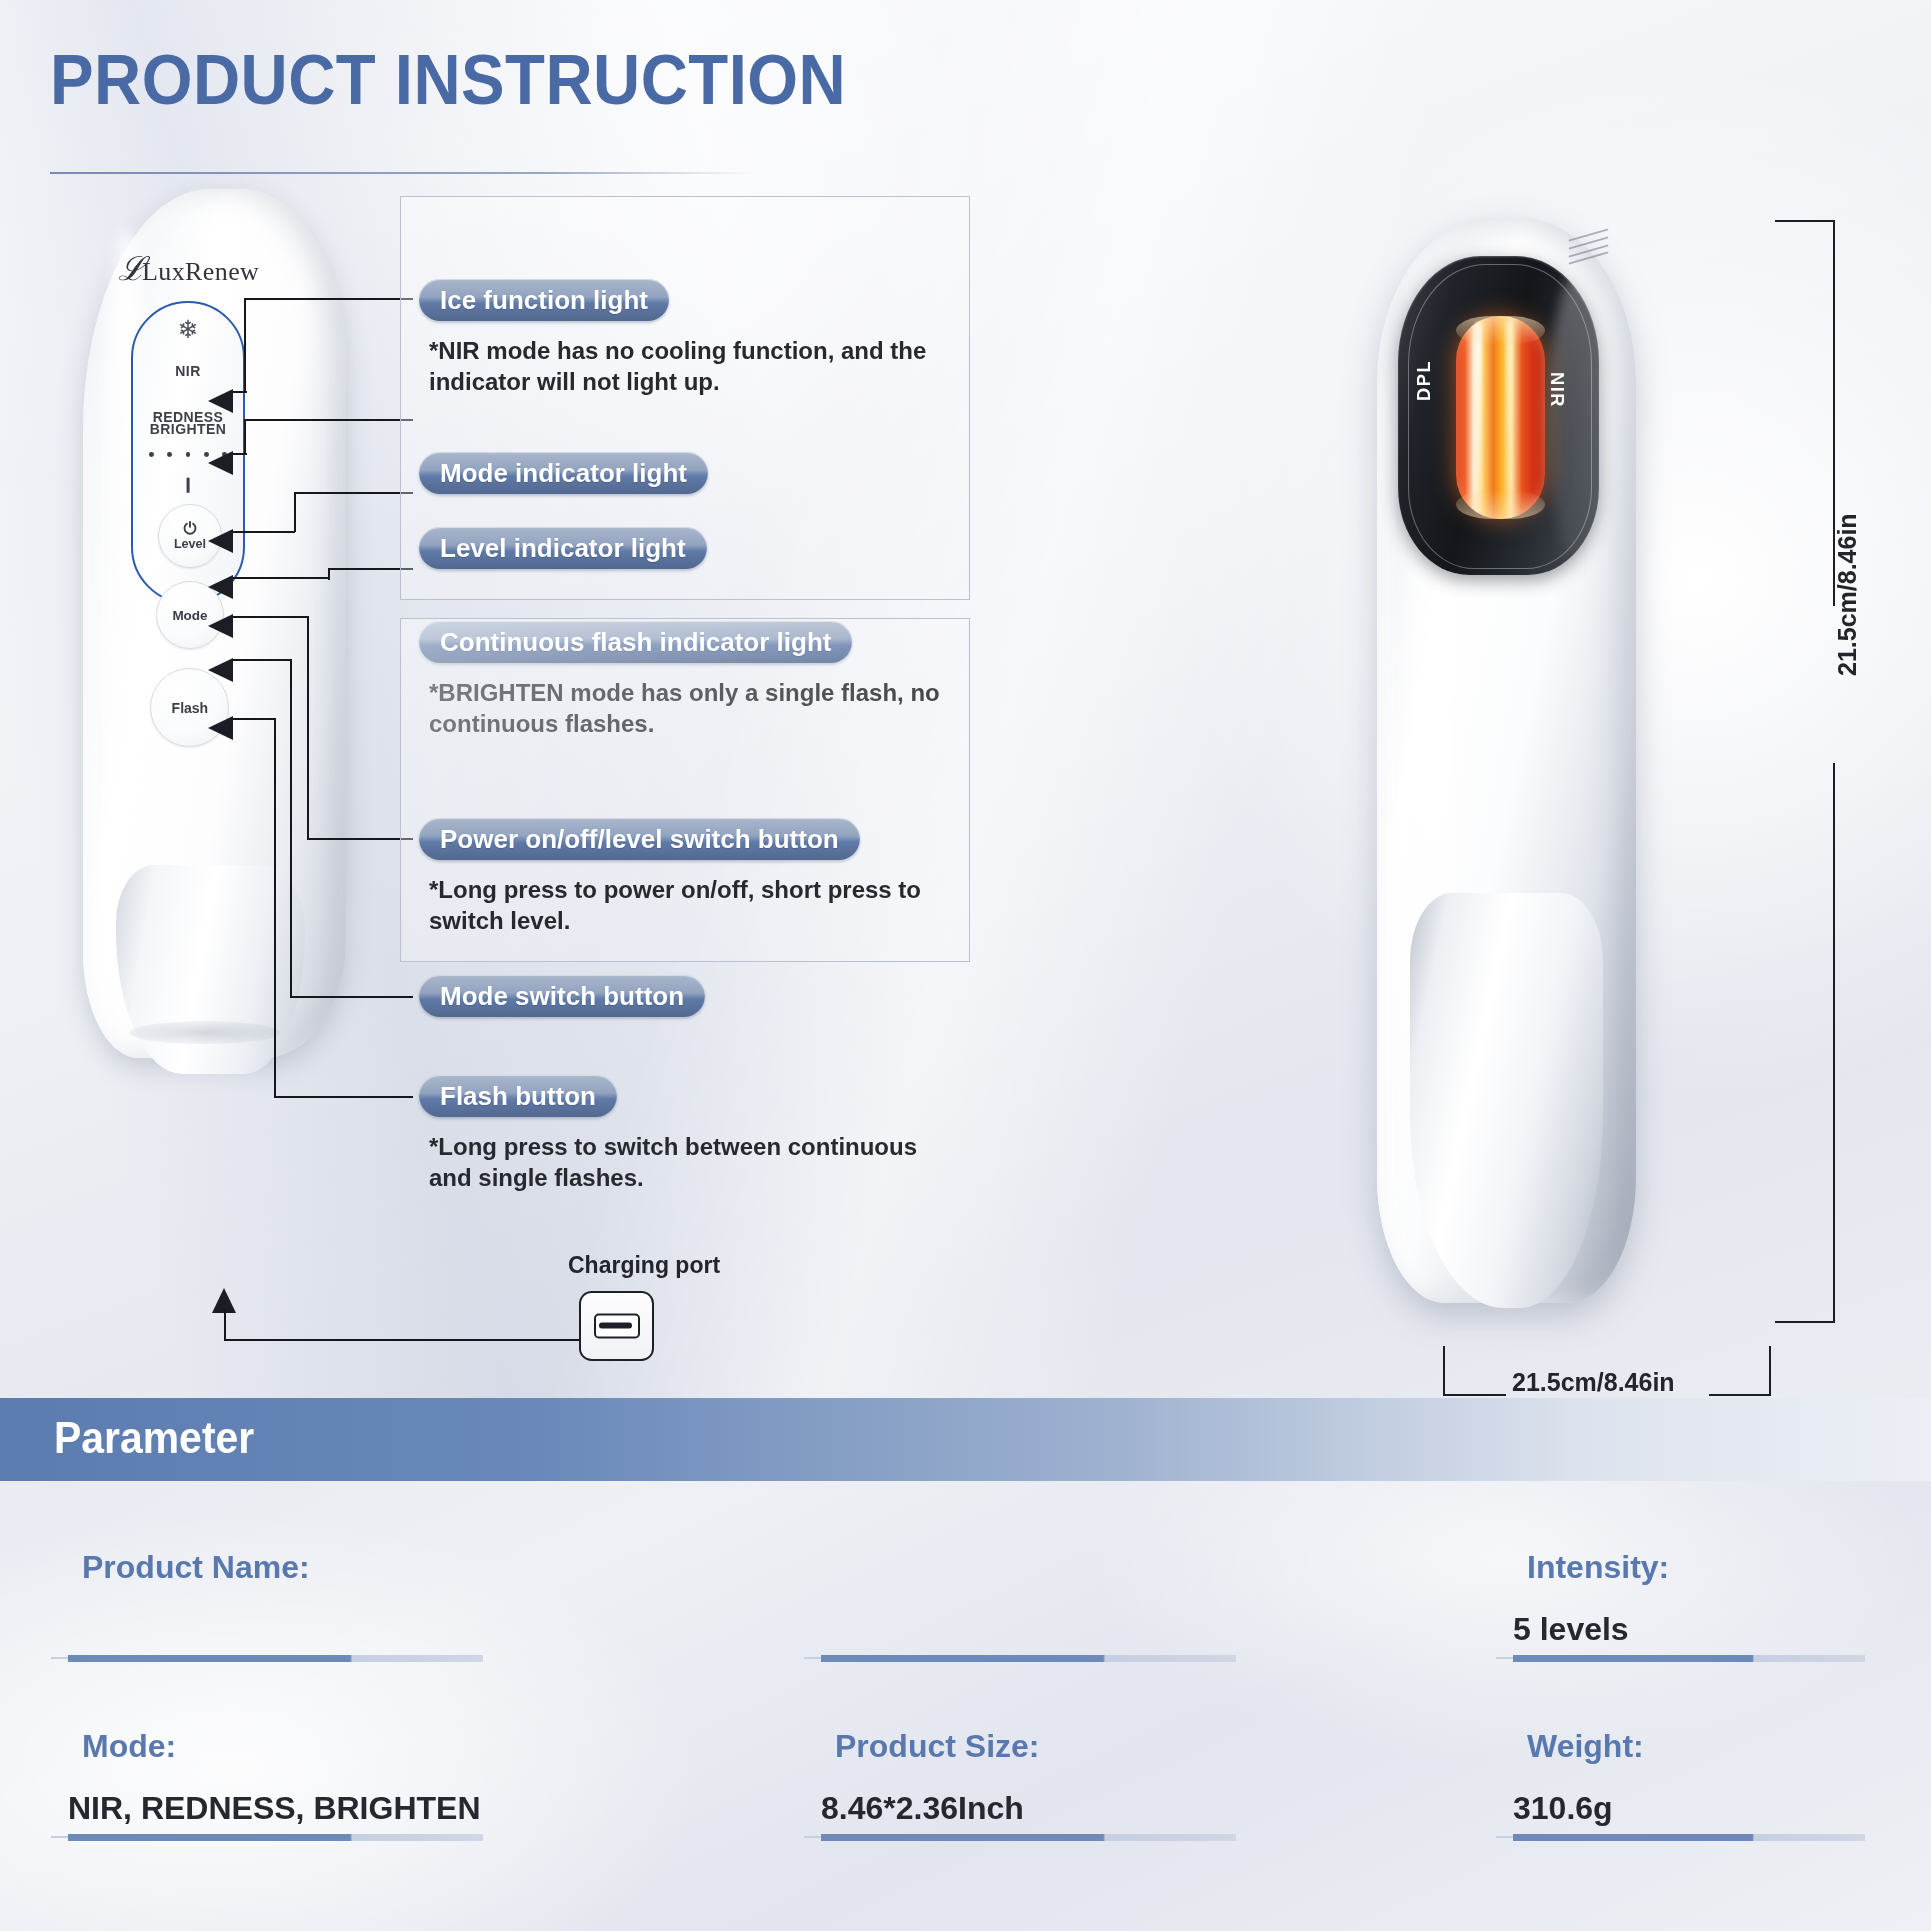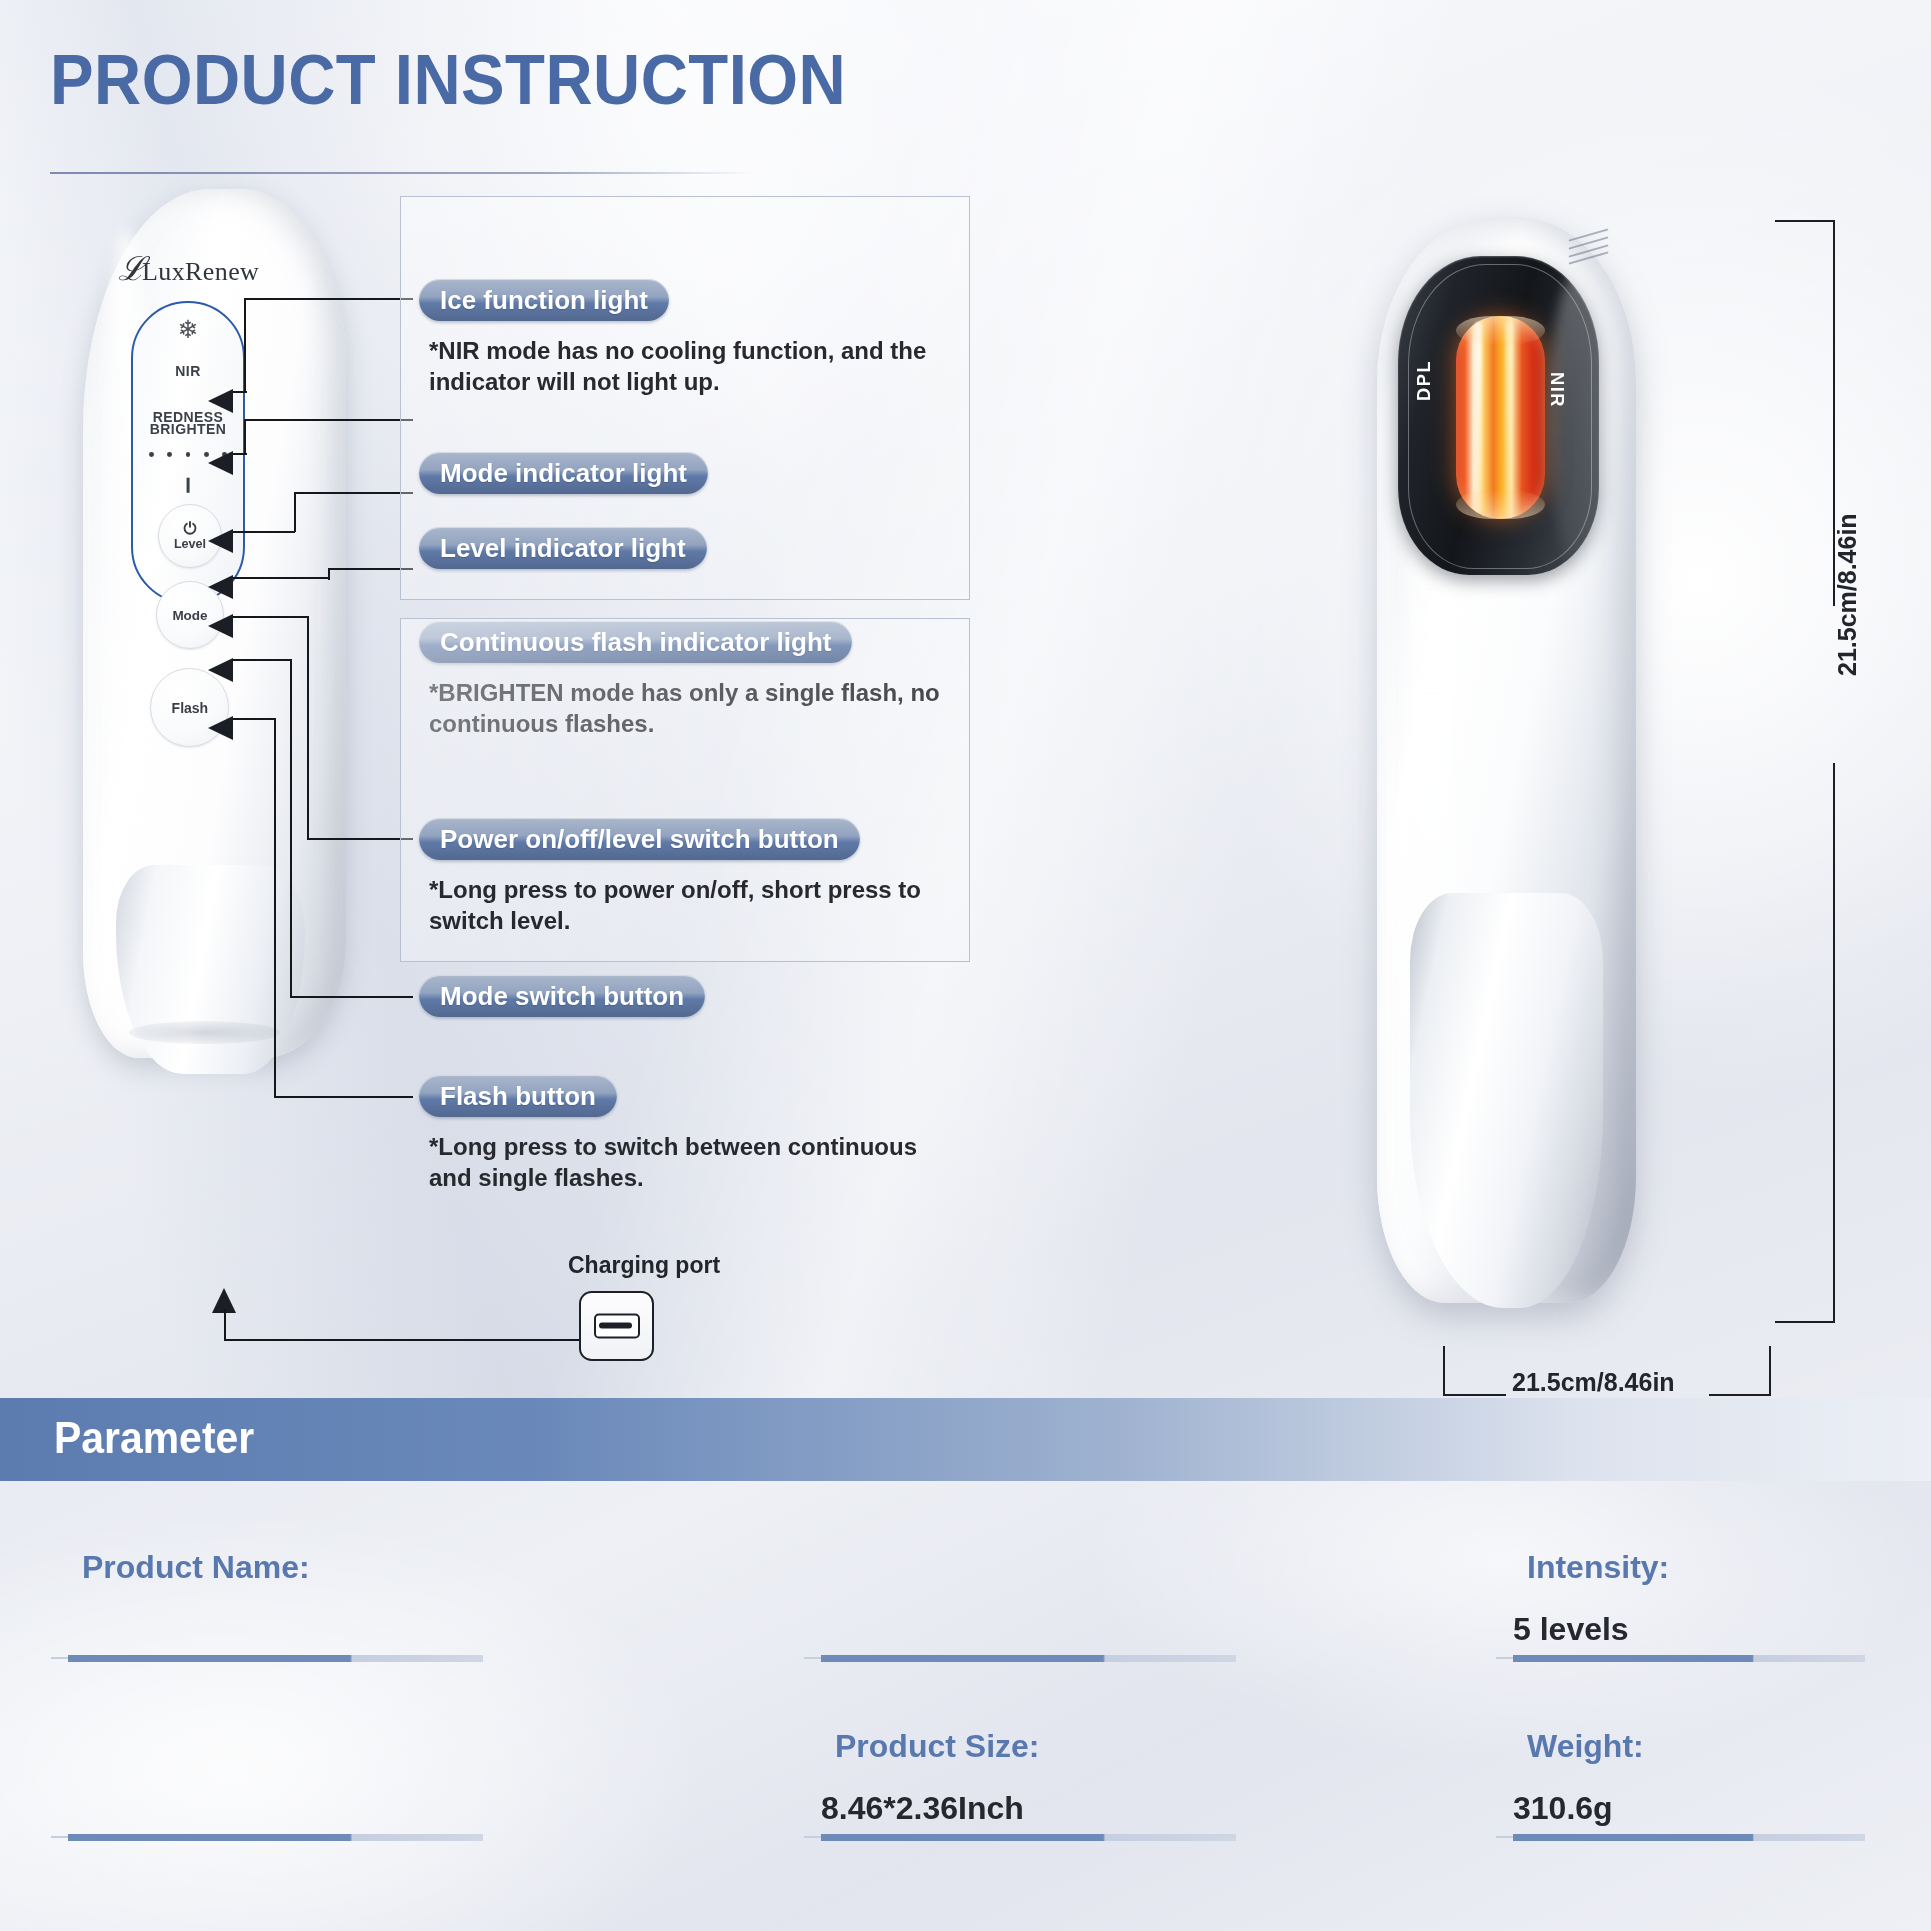--- a/index.html
+++ b/index.html
@@ -642,20 +642,24 @@
   </div>
   <div class="pcell" style="left:1513px; top:151px;">
     <div class="plabel">Intensity:</div>
     <div class="pvalue">5 levels</div>
   </div>
 
   <div class="pdivider" style="left:68px; top:257px; width:415px;"></div>
   <div class="pdivider" style="left:821px; top:257px; width:415px;"></div>
   <div class="pdivider" style="left:1513px; top:257px; width:352px;"></div>
 
+  <div class="pcell" style="left:68px; top:330px;">
+    <div class="plabel">Mode:</div>
+    <div class="pvalue">NIR, REDNESS, BRIGHTEN</div>
+  </div>
   <div class="pcell" style="left:821px; top:330px;">
     <div class="plabel">Product Size:</div>
     <div class="pvalue">8.46*2.36Inch</div>
   </div>
   <div class="pcell" style="left:1513px; top:330px;">
     <div class="plabel">Weight:</div>
     <div class="pvalue">310.6g</div>
   </div>
 
   <div class="pdivider" style="left:68px; top:436px; width:415px;"></div>

